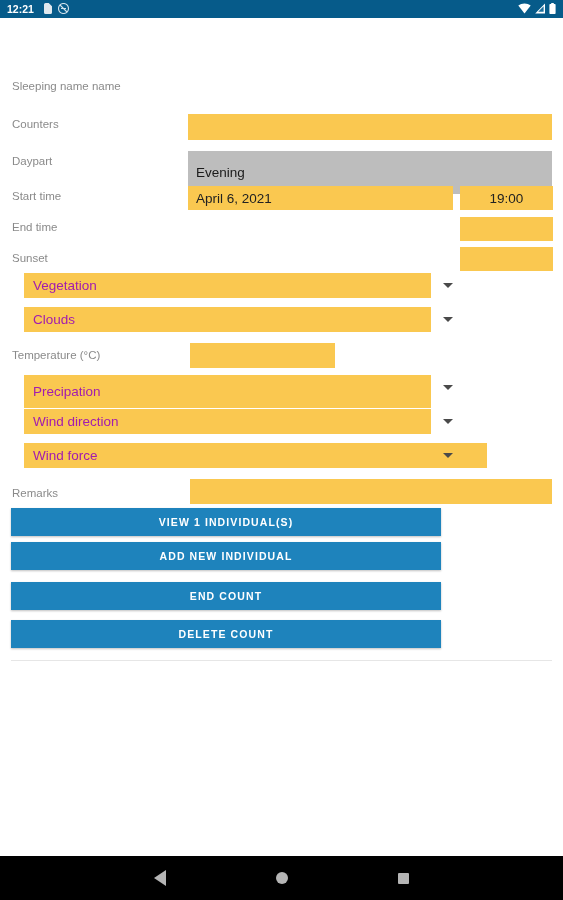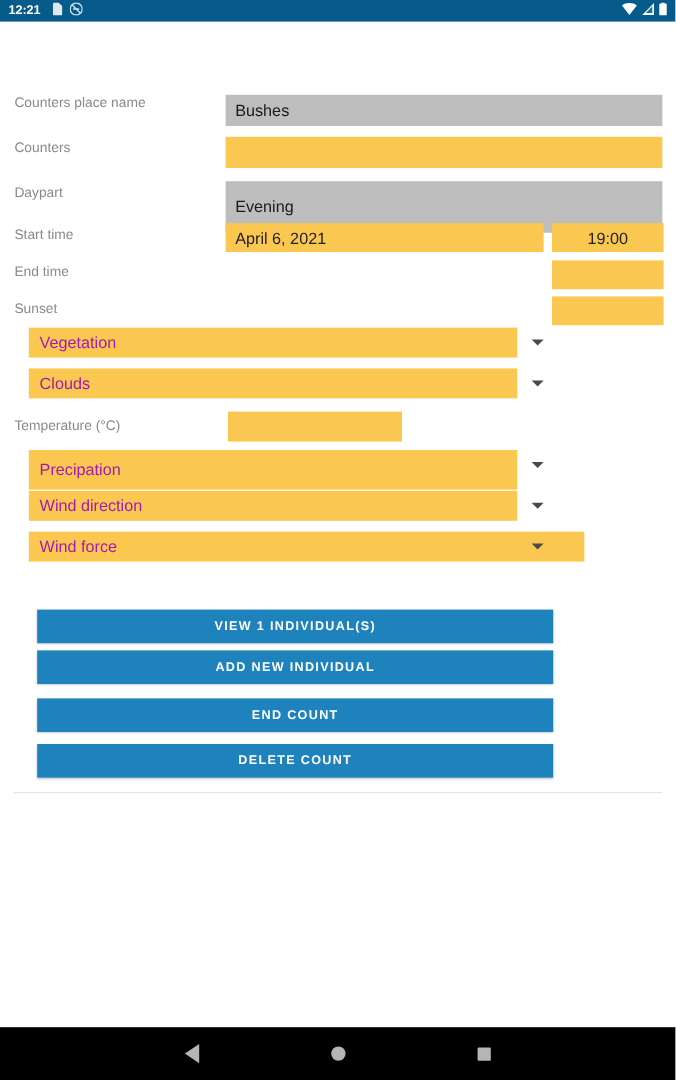--- a/index.html
+++ b/index.html
@@ -81,21 +81,20 @@
   
   .btn{
     position:absolute;left:11px;width:430px;height:28px;
     background:#1e83bc;
     color:#ffffff;
     font-size:10.5px;font-weight:bold;letter-spacing:1.1px;
     display:flex;align-items:center;justify-content:center;
     box-shadow:0 1px 2px rgba(0,0,0,.25);
     cursor:pointer;
     text-align:center;
-    margin-left:20px;
   }
   .divider{
     position:absolute;left:11px;width:541px;height:1px;background:#e6e6e6;
   }
 
   
   .navbar{
     position:absolute;bottom:0;left:0;width:563px;height:44px;
     background:#000000;
     display:flex;align-items:center;justify-content:center;gap:88px;
@@ -148,22 +147,21 @@
             <rect x="0.4" y="1" width="6.2" height="10" rx="0.8" fill="#ffffff"></rect>
           </svg>
       </span>
     </span>
   </div>
 
 
   <div class="content">
 
     <div class="row" style="top:0;height:34px">
-      <span class="label" style="top:14px">Counters place name</span>
-      <div class="field gray" style="left:188px;top:13px;width:364px;height:26px">Bushes</div>
+      <span class="label" style="top:14px">Sleeping name name</span>
     </div>
 
     <div class="row" style="top:34px;height:36px">
       <span class="label" style="top:18px">Counters</span>
       <div class="field yellow" style="left:188px;top:14px;width:364px;height:26px"></div>
     </div>
 
     <div class="row" style="top:70px;height:36px">
       <span class="label" style="top:19px">Daypart</span>
       <div class="field gray" style="left:188px;top:15px;width:364px;height:43px">Evening</div>
@@ -208,20 +206,24 @@
     <div class="sel-row" style="top:339px;height:34px">
       <div class="sel-box" style="top:4px;width:407px;height:25px">Wind direction</div>
       <span class="caret" style="left:443px;top:14px"></span>
     </div>
 
     <div class="sel-row" style="top:373px;height:34px">
       <div class="sel-box" style="top:4px;width:463px;height:25px">Wind force</div>
       <span class="caret" style="left:443px;top:14px"></span>
     </div>
 
+    <div class="row" style="top:407px;height:34px">
+      <span class="label" style="top:14px">Remarks</span>
+      <div class="field yellow" style="left:190px;top:6px;width:362px;height:25px"></div>
+    </div>
 
     <div class="btn" style="top:442px">VIEW 1 INDIVIDUAL(S)</div>
     <div class="btn" style="top:476px">ADD NEW INDIVIDUAL</div>
     <div class="btn" style="top:554px">DELETE COUNT</div>
     <div class="btn" style="top:516px">END COUNT</div>
 
     <div class="divider" style="top:594px"></div>
   </div>
 
   <div class="navbar">

